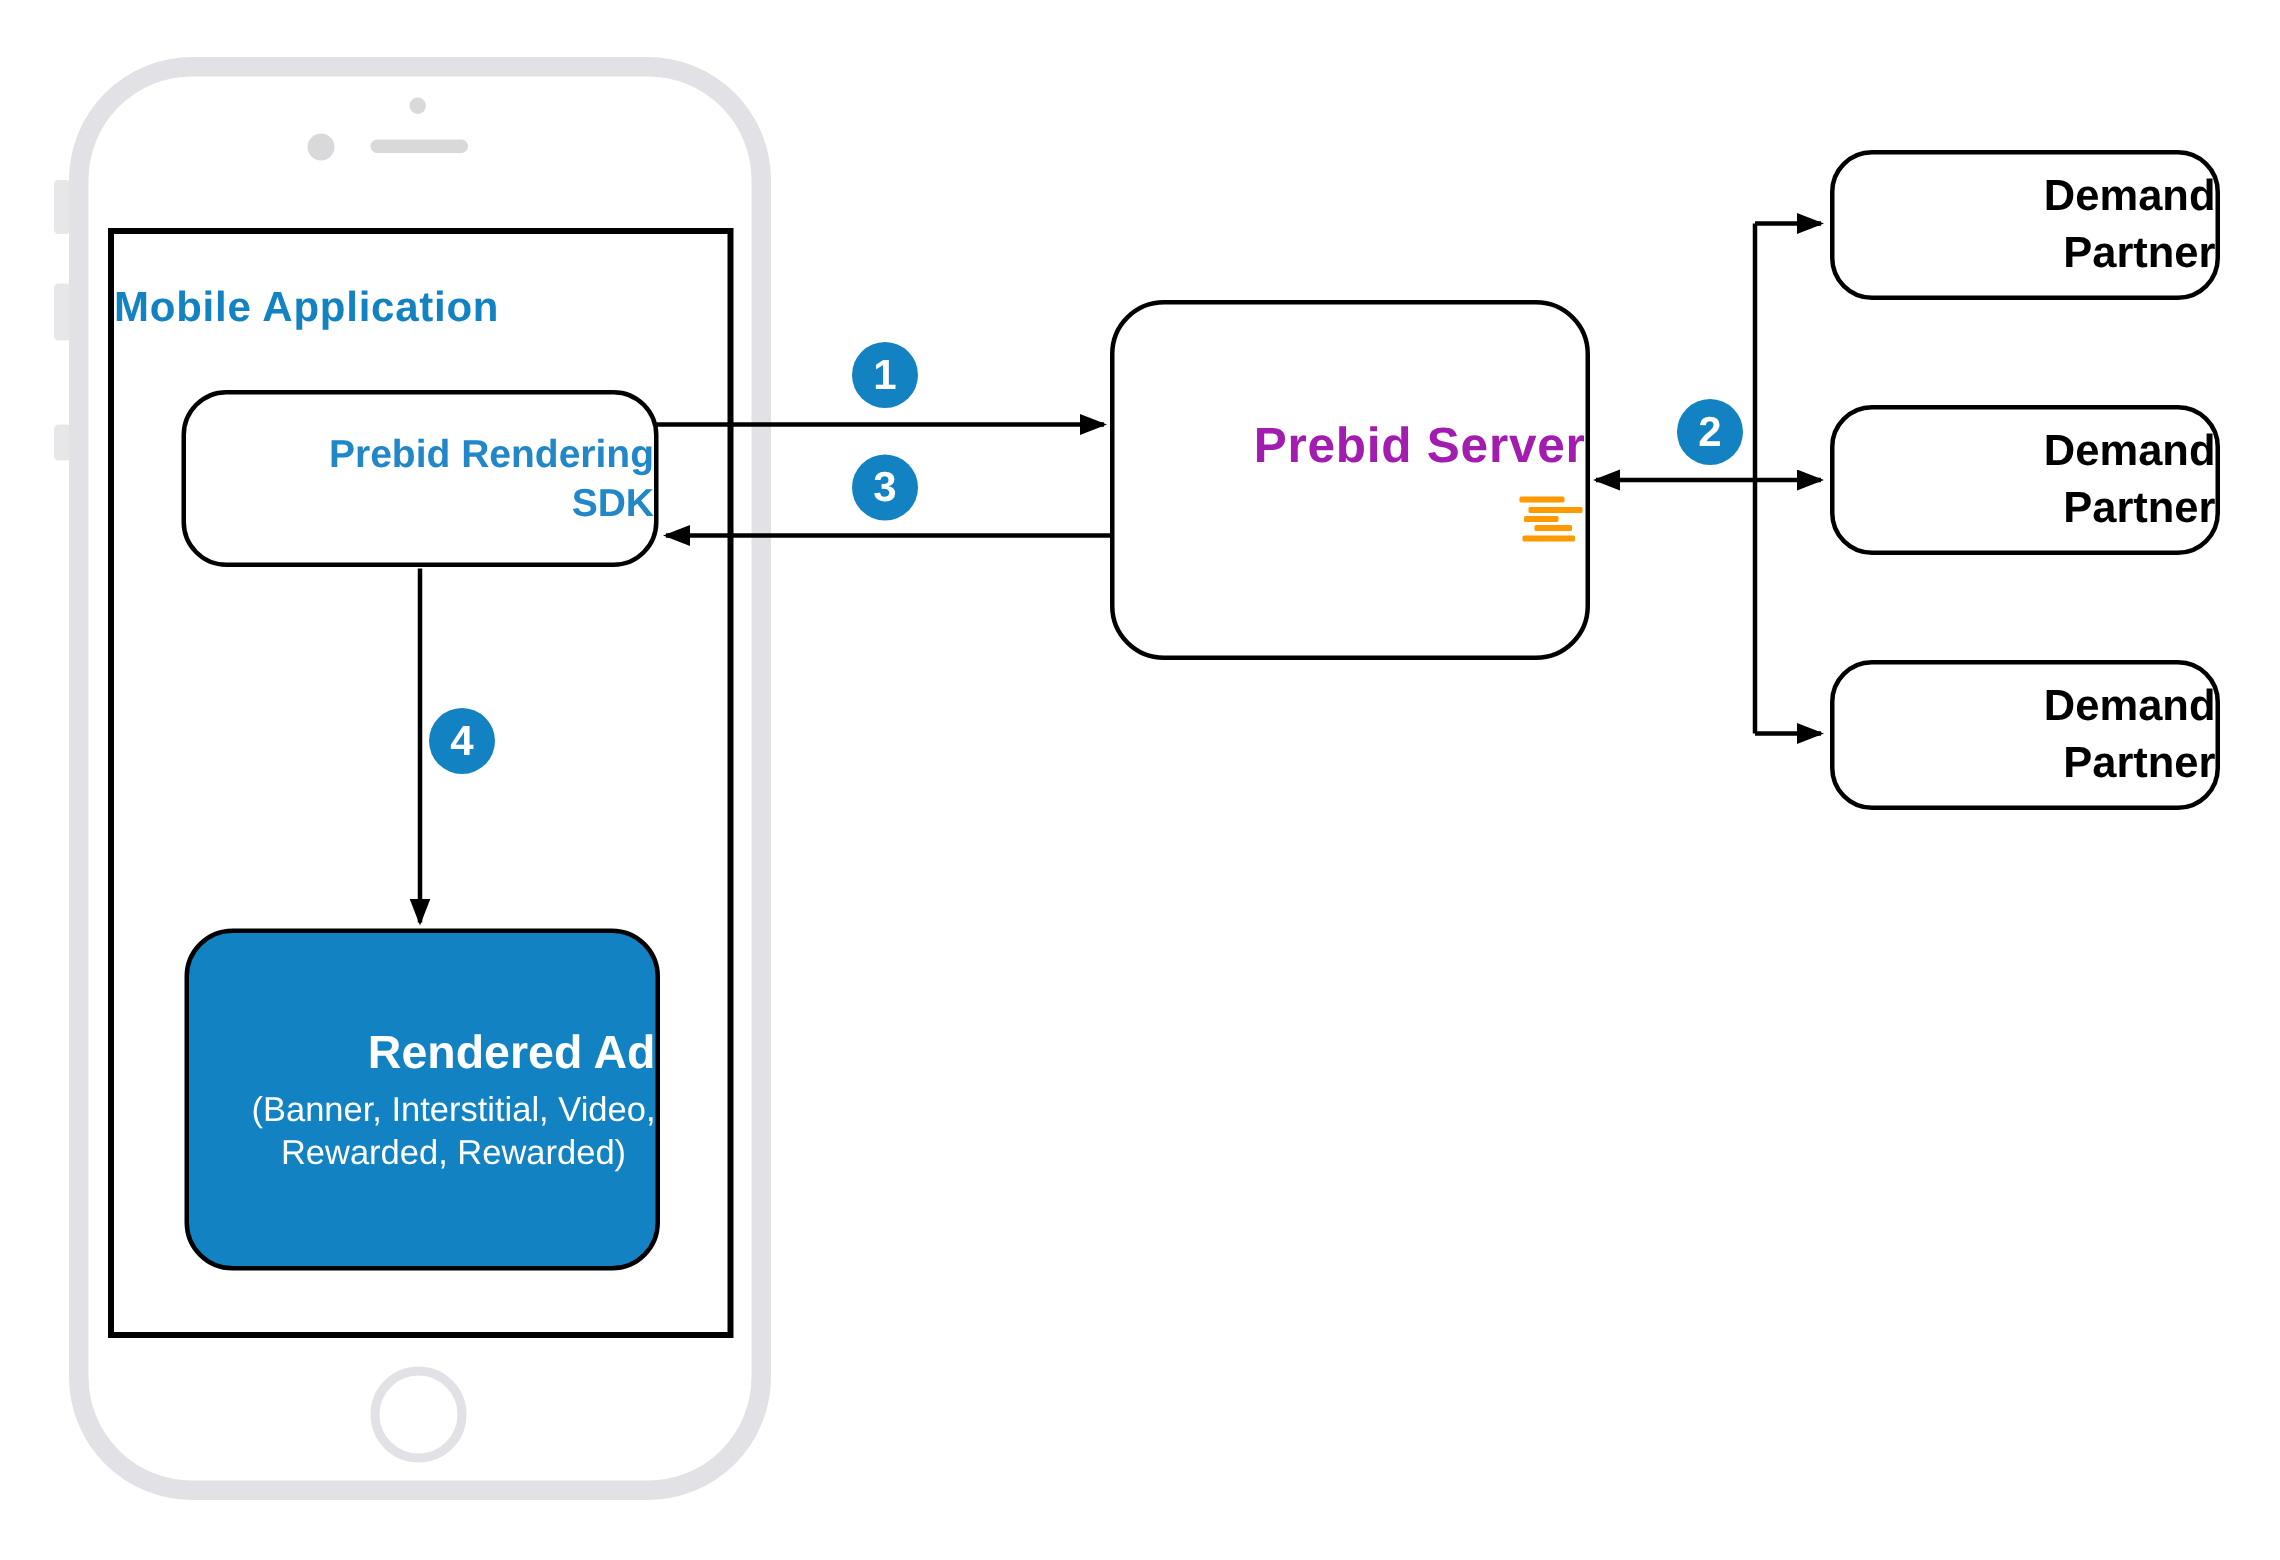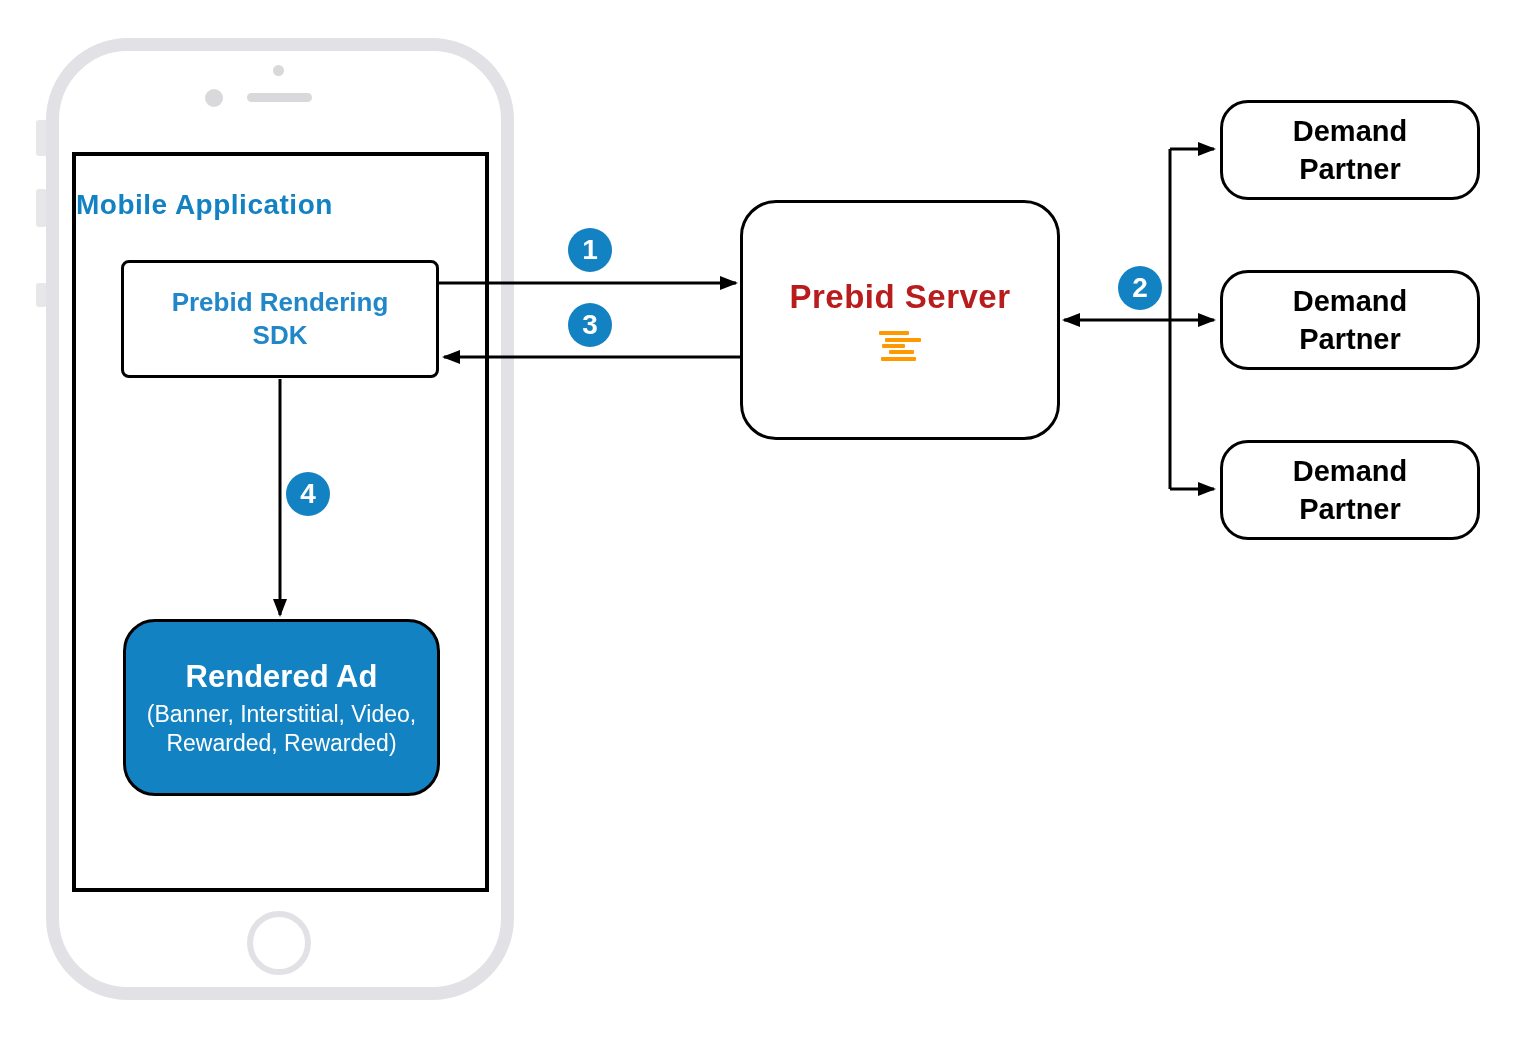--- a/index.html
+++ b/index.html
@@ -35,34 +35,34 @@
   }
   .screen-title {
     margin-top:33px; text-align:left; color:var(--accent-blue);
     font-size:28px; font-weight:bold; letter-spacing:0.5px;
   }
 
   
   .node {
     position:absolute; box-sizing:border-box; background:#ffffff;
     border:3px solid #000000; display:flex; flex-direction:column;
-    align-items:center; justify-content:center; text-align:center; z-index:3;
+    align-items:flex-end; justify-content:center; text-align:center; z-index:3;
   }
   .sdk-box {
-    left:121px; top:260px; width:318px; height:118px; border-radius:8px;
+    left:121px; top:260px; width:318px; height:118px; border-radius:30px;
     color:#2187c8; font-weight:bold; font-size:26px; line-height:33px;
   }
   .ad-box {
-    left:123px; top:619px; width:317px; height:177px; border-radius:32px;
+    left:123px; top:619px; width:317px; height:228px; border-radius:32px;
     background:var(--accent-blue); color:#ffffff;
   }
   .ad-title { font-size:31px; font-weight:bold; line-height:38px; }
   .ad-sub { font-size:23px; line-height:29px; margin-top:4px; }
   .server-box { left:740px; top:200px; width:320px; height:240px; border-radius:36px; }
-  .server-label { font-size:33px; font-weight:bold; color:#b91c1c; letter-spacing:0.5px; }
+  .server-label { font-size:33px; font-weight:bold; color:#a21caf; letter-spacing:0.5px; }
   .prebid-logo { position:relative; width:46px; height:31px; margin-top:15px; }
   .lb { position:absolute; height:4px; background:var(--logo-orange); border-radius:1px; }
   .lb1 { left:2px;  top:0;    width:30px; }
   .lb2 { left:8px;  top:7px;  width:36px; }
   .lb3 { left:5px;  top:13px; width:23px; }
   .lb4 { left:12px; top:19px; width:25px; }
   .lb5 { left:4px;  top:26px; width:35px; }
   .dp-box {
     left:1220px; width:260px; height:100px; border-radius:28px;
     color:#000000; font-size:29px; font-weight:bold; line-height:38px;

